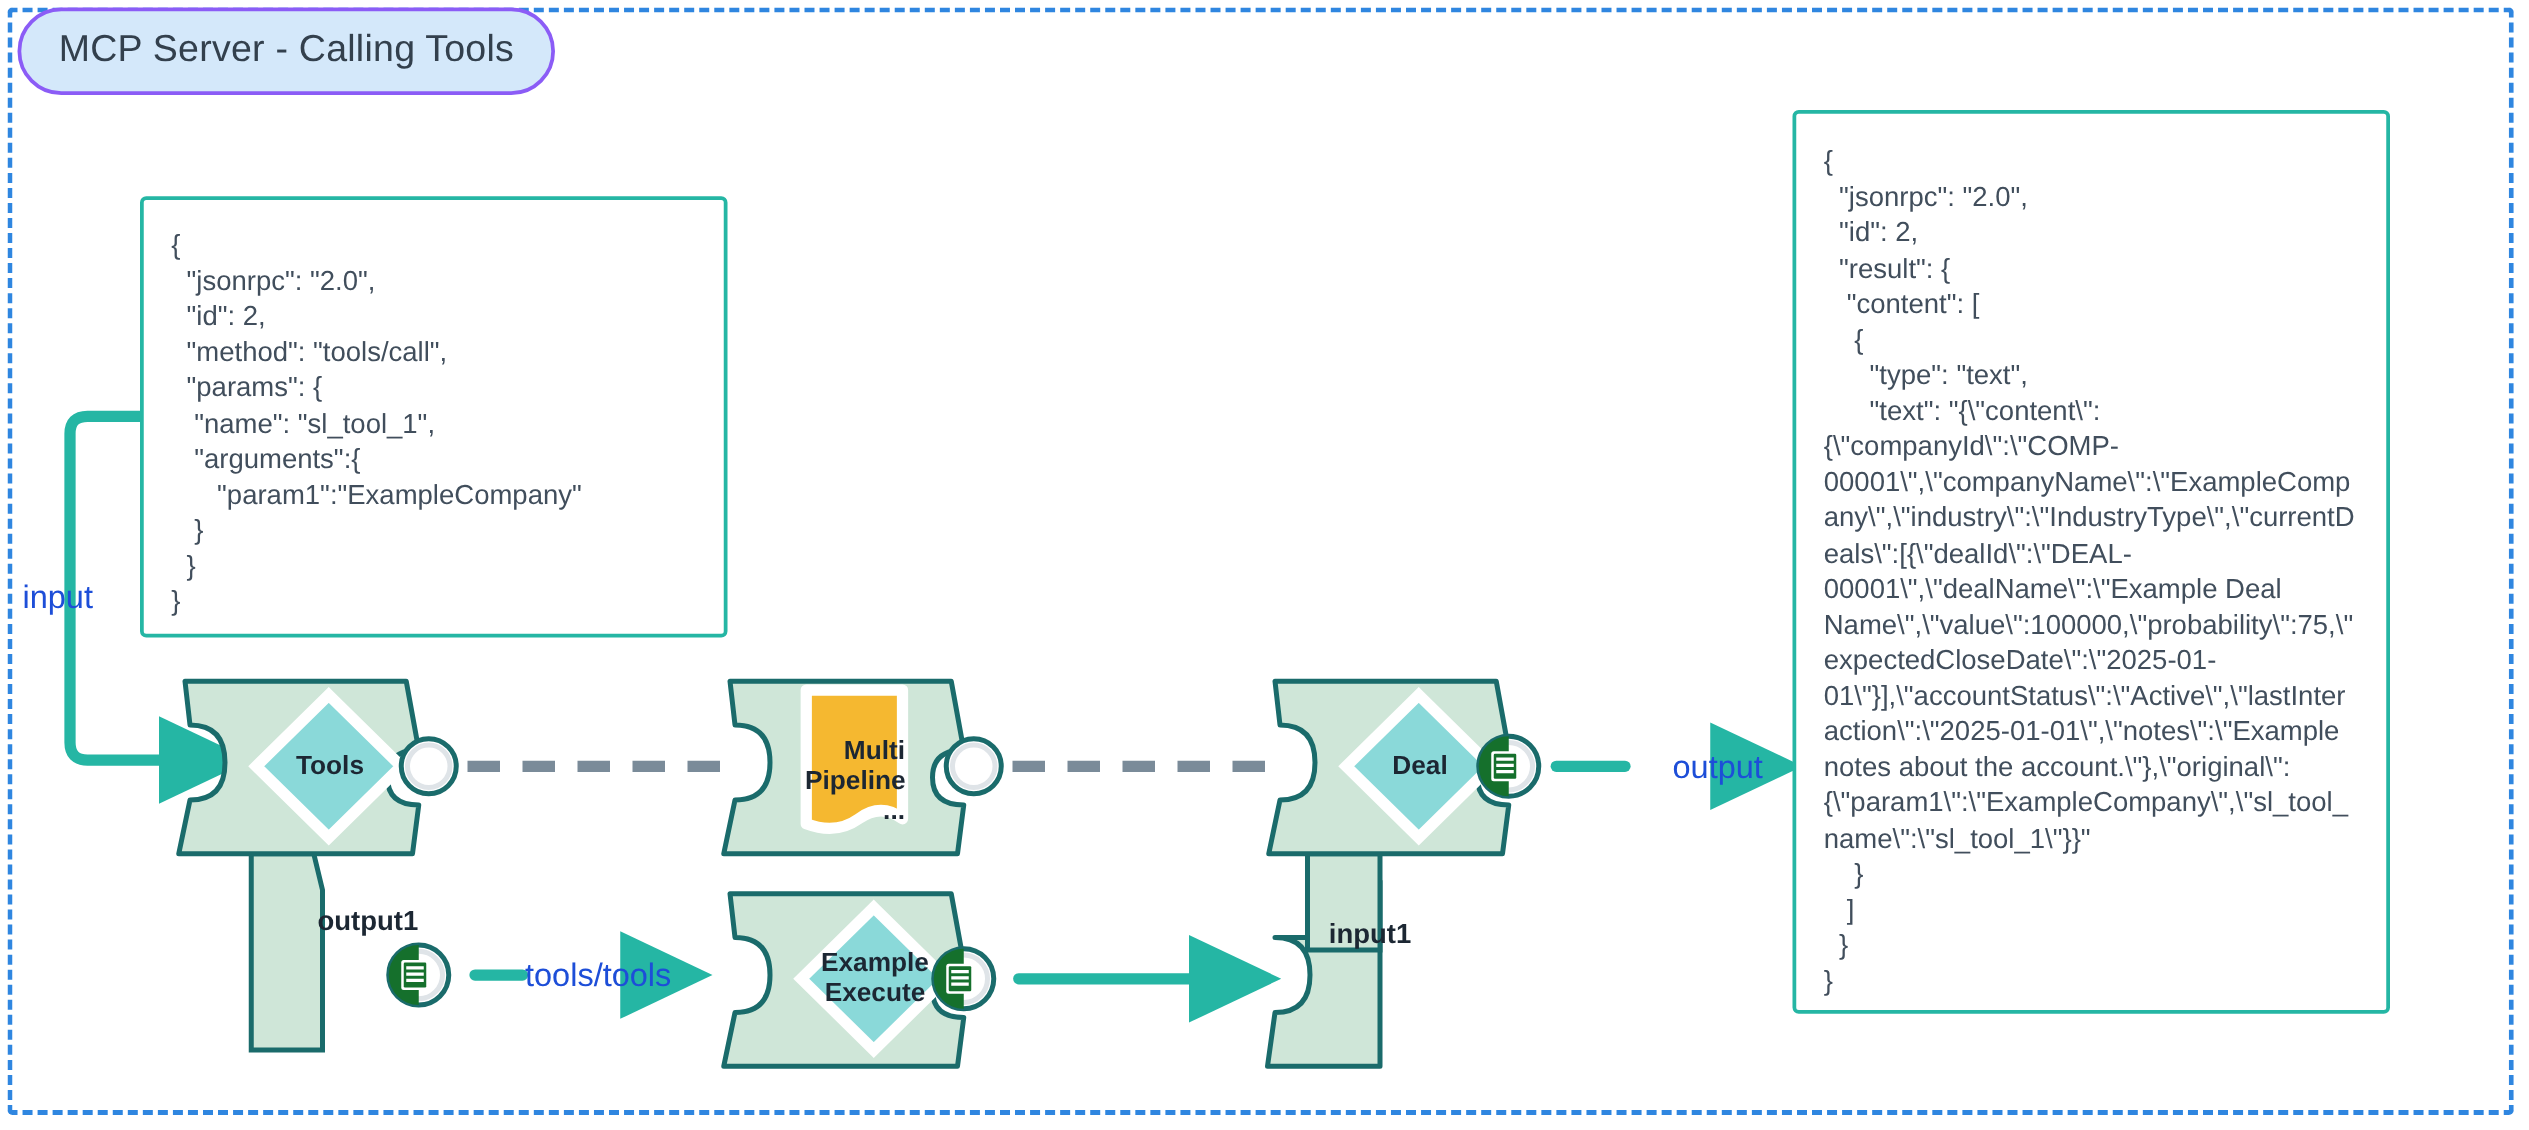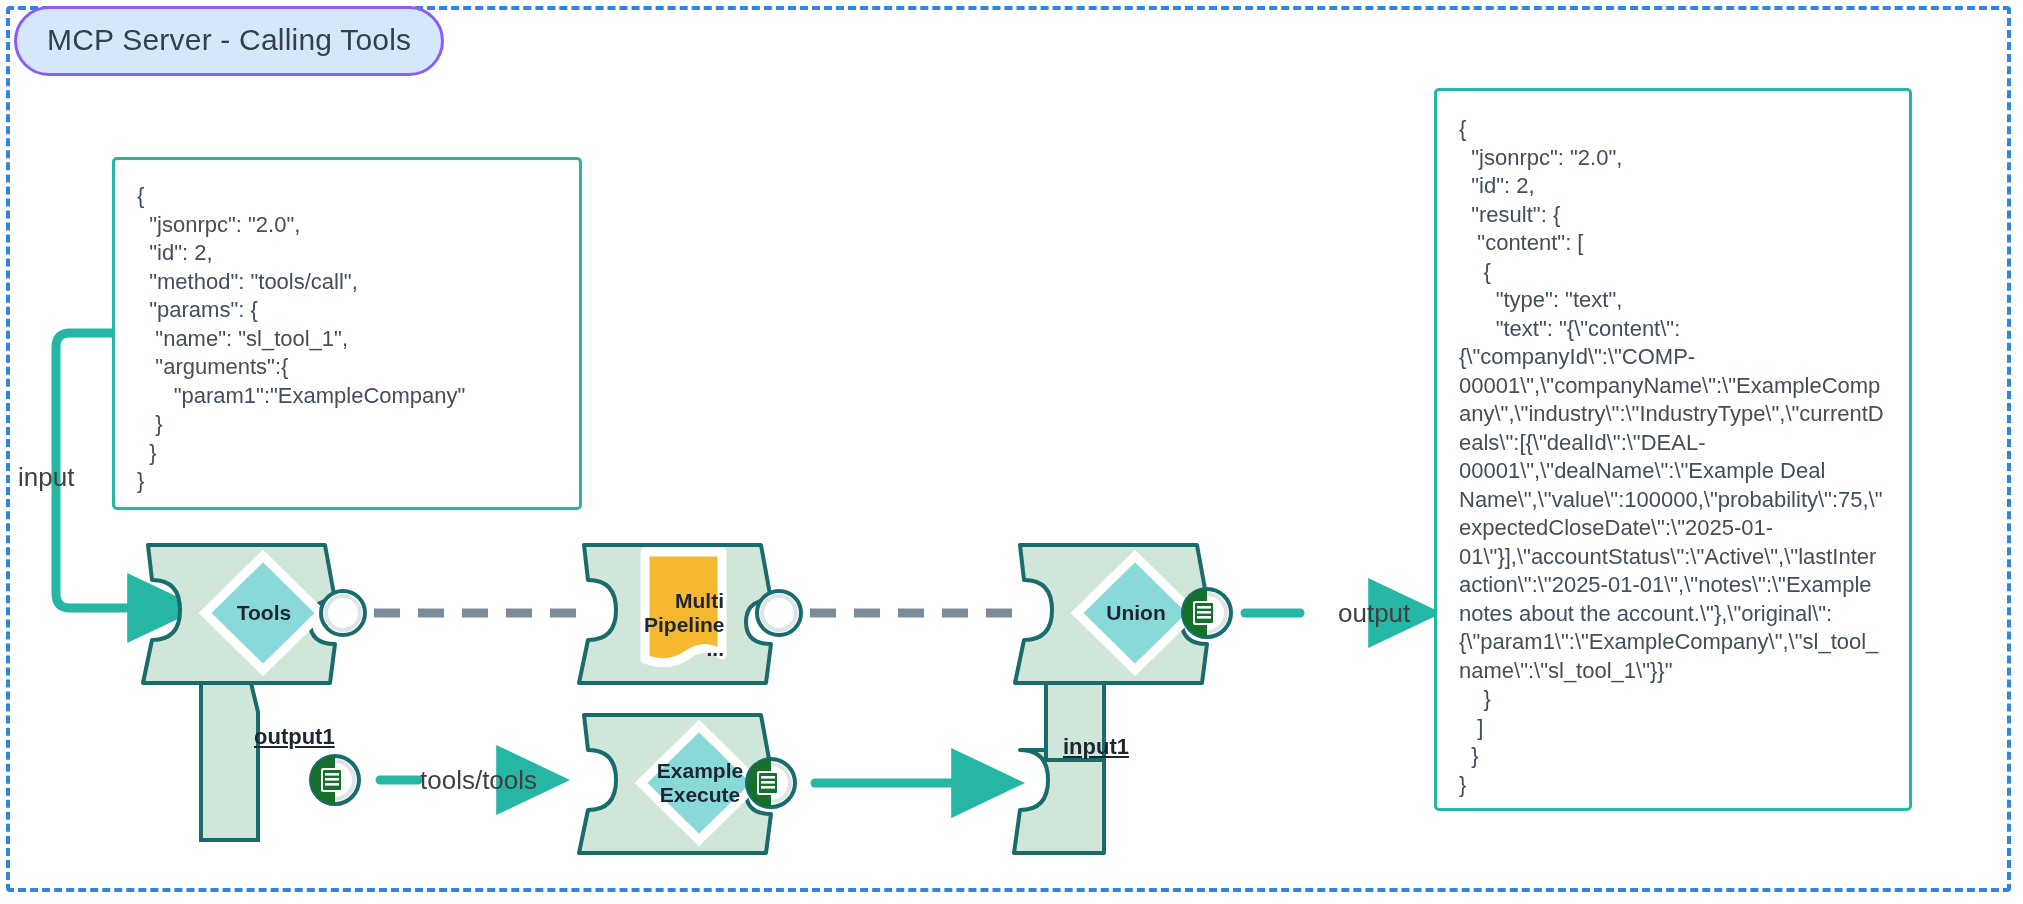--- a/index.html
+++ b/index.html
@@ -39,28 +39,28 @@
   }
   #json-response{
     left:1434px;top:88px;width:478px;height:723px;
     padding:24px 22px 10px 22px;font-size:22px;line-height:28.5px;
   }
 
   
   #flow{position:absolute;left:0;top:0;width:2023px;height:904px;overflow:visible;}
 
   .edge-label{
-    position:absolute;font-size:26px;color:#404040;white-space:nowrap;text-align:right;
+    position:absolute;font-size:26px;color:#1d4ed8;white-space:nowrap;text-align:right;
   }
   .node-label{
     position:absolute;font-size:21px;font-weight:bold;color:#1c2733;
     white-space:nowrap;text-align:center;line-height:24px;
   }
   .port-label{
-    position:absolute;font-size:22px;font-weight:bold;color:#1c2733;white-space:nowrap;text-decoration:underline;
+    position:absolute;font-size:22px;font-weight:bold;color:#1c2733;white-space:nowrap;
   }
 </style>
 </head>
 <body>
 
 <div id="canvas"></div>
 
 <div id="title-pill">
   <span>MCP Server - Calling Tools</span>
 </div>
@@ -196,21 +196,21 @@
 }</div>
 
 <div class="node-label" style="left:225px;top:601px;width:78px;">Tools</div>
 
 <div class="node-label" style="left:644px;top:589px;width:80px;white-space:pre-line;text-align:right;">Multi
 Pipeline ...</div>
 
 <div class="node-label" style="left:655px;top:759px;width:90px;white-space:pre-line;">Example
 Execute</div>
 
-<div class="node-label" style="left:1097px;top:601px;width:78px;">Union</div>
+<div class="node-label" style="left:1097px;top:601px;width:78px;">Deal</div>
 
 <div class="port-label" style="left:254px;top:724px;">output1</div>
 
 <div class="port-label" style="left:1063px;top:734px;">input1</div>
 
 <div class="edge-label" style="left:18px;top:462px;">input</div>
 
 <div class="edge-label" style="left:420px;top:765px;">tools/tools</div>
 
 <div class="edge-label" style="left:1303px;top:598px;margin-left:35px;">output</div>

